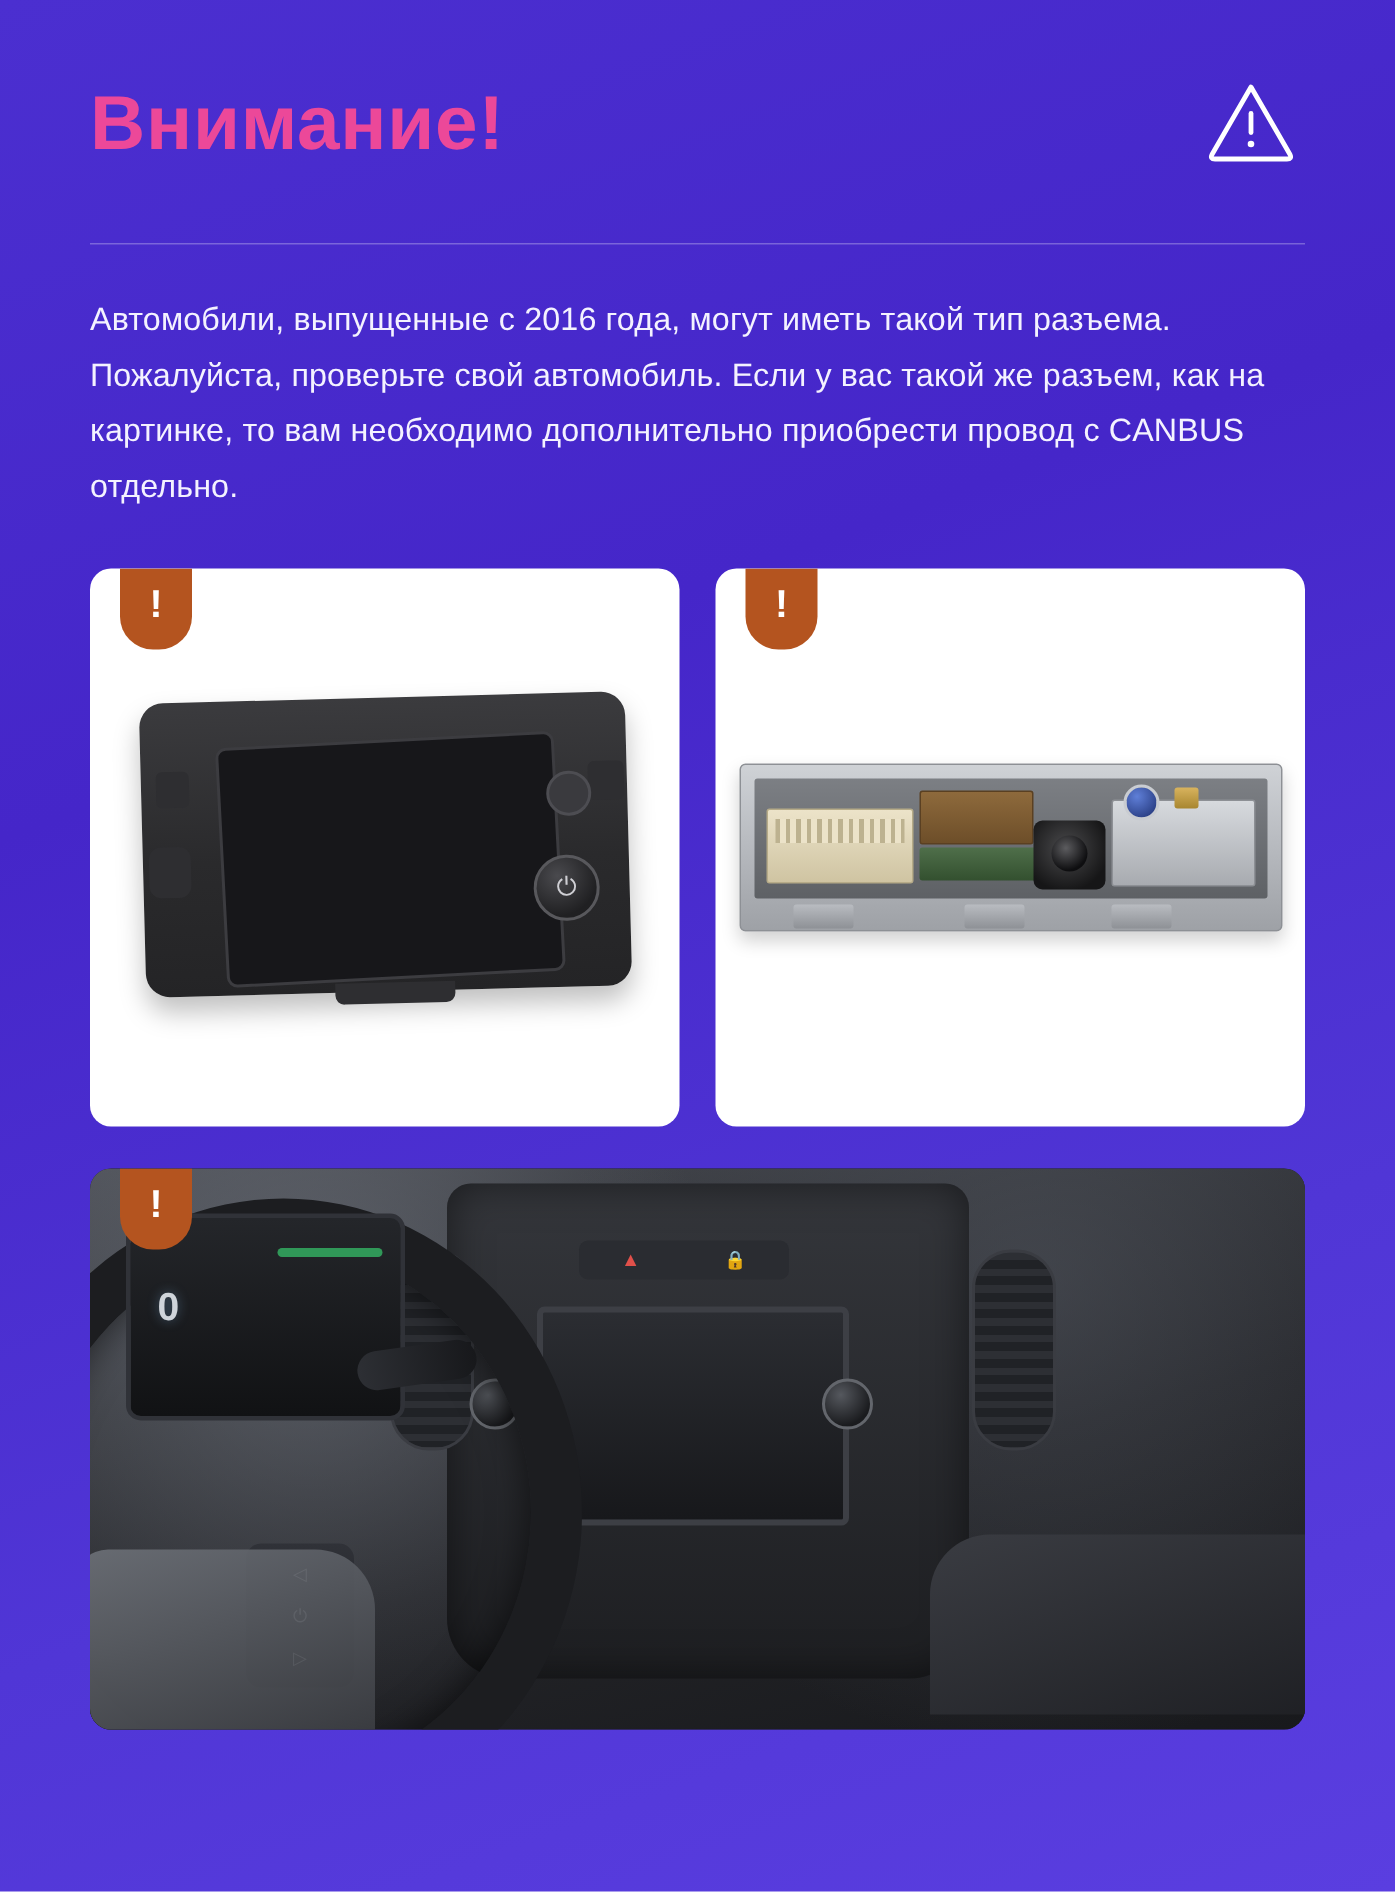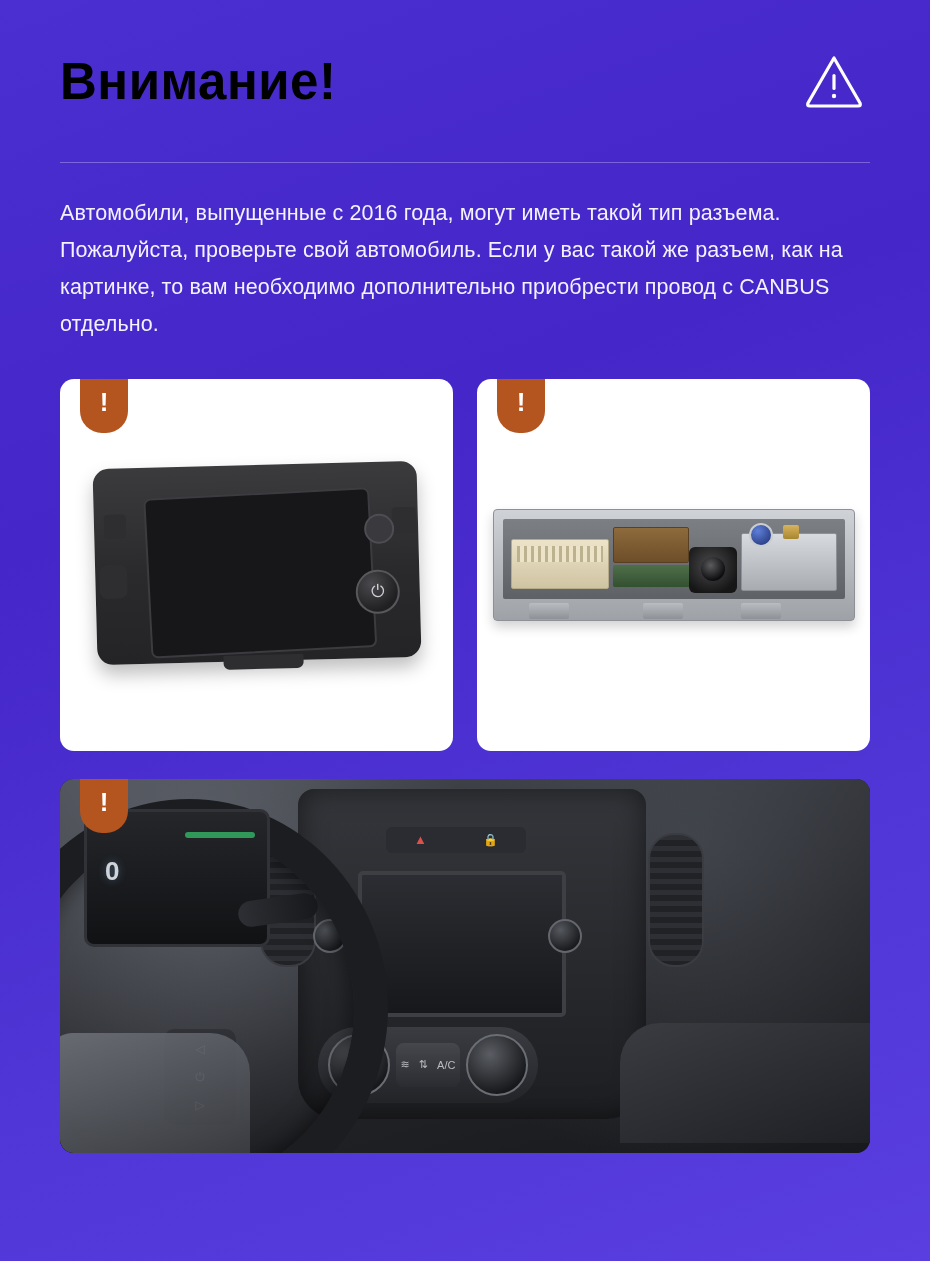--- a/index.html
+++ b/index.html
@@ -30,21 +30,21 @@
     padding-top: 52px;
     height: 110px;
     box-sizing: border-box;
   }
   .title {
     font-size: 51px;
     font-weight: bold;
     letter-spacing: 0.5px;
     line-height: 1;
     margin: 0;
-    color: #000000;
+    color: #ec4899;
   }
   .warn-icon {
     width: 60px;
     height: 56px;
     flex: none;
     margin-right: 6px;
   }
   .divider {
     height: 1px;
     background: rgba(255,255,255,0.28);
@@ -484,29 +484,20 @@
       <div class="vent left"></div>
       <div class="vent right"></div>
       <div class="hazard">
         <span class="tri">▲</span>
         <span>🔒</span>
       </div>
       <div class="dash-screen"></div>
       <div class="dash-knob k-left"></div>
       <div class="dash-knob k-right"></div>
 
-      <div class="climate">
-        <div class="dial">AUTO</div>
-        <div class="keys">
-          <span>≋</span>
-          <span>⇅</span>
-          <span>A/C</span>
-        </div>
-        <div class="dial"></div>
-      </div>
 
       <div class="steering"></div>
       <div class="cluster">
         <div class="green-line"></div>
         <div class="speed">0</div>
       </div>
       <div class="gearstick"></div>
       <div class="stalk">
         <span>◁</span>
         <span>⏻</span>

